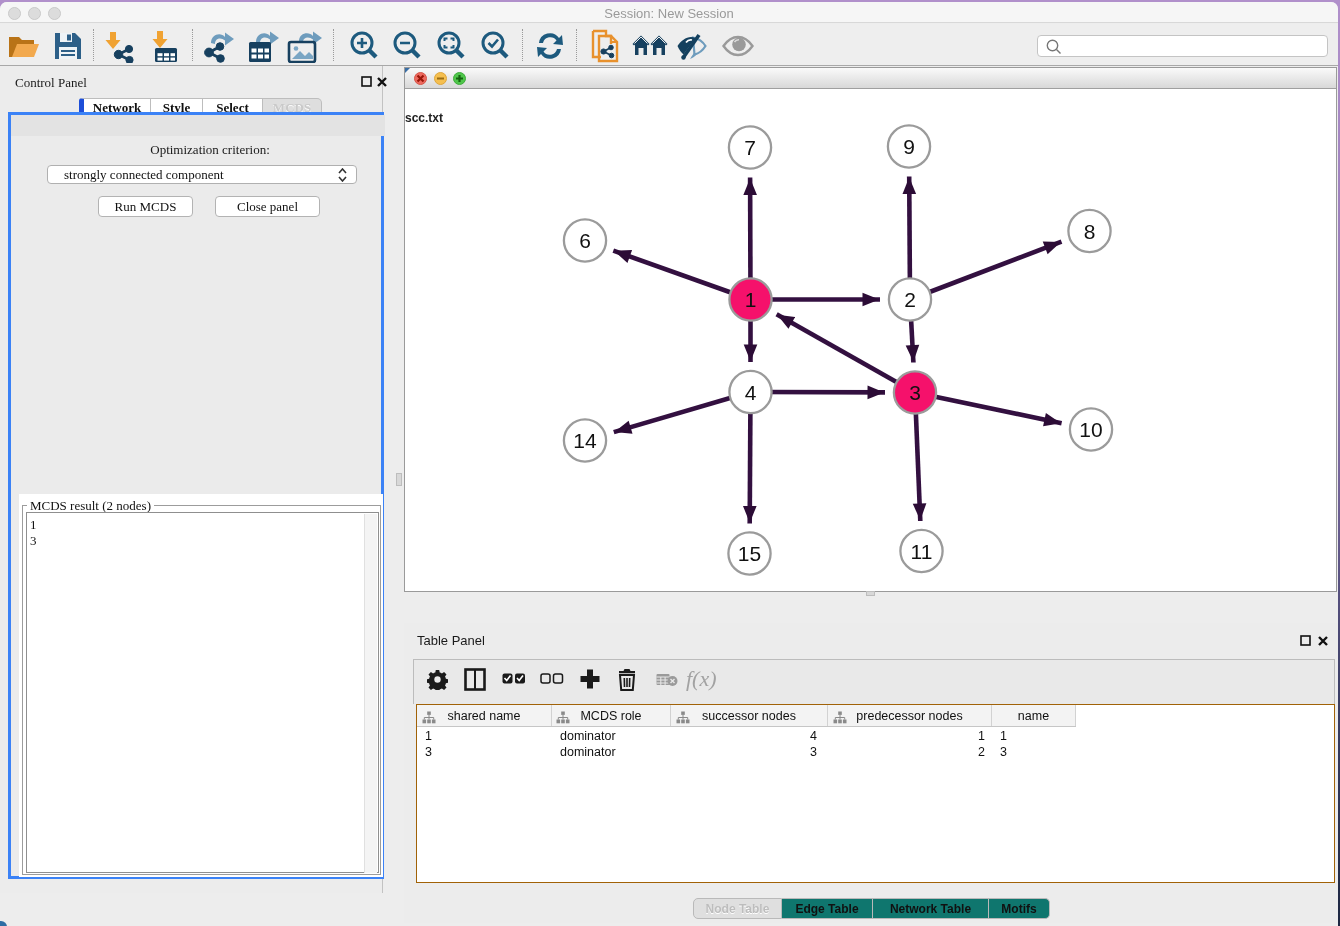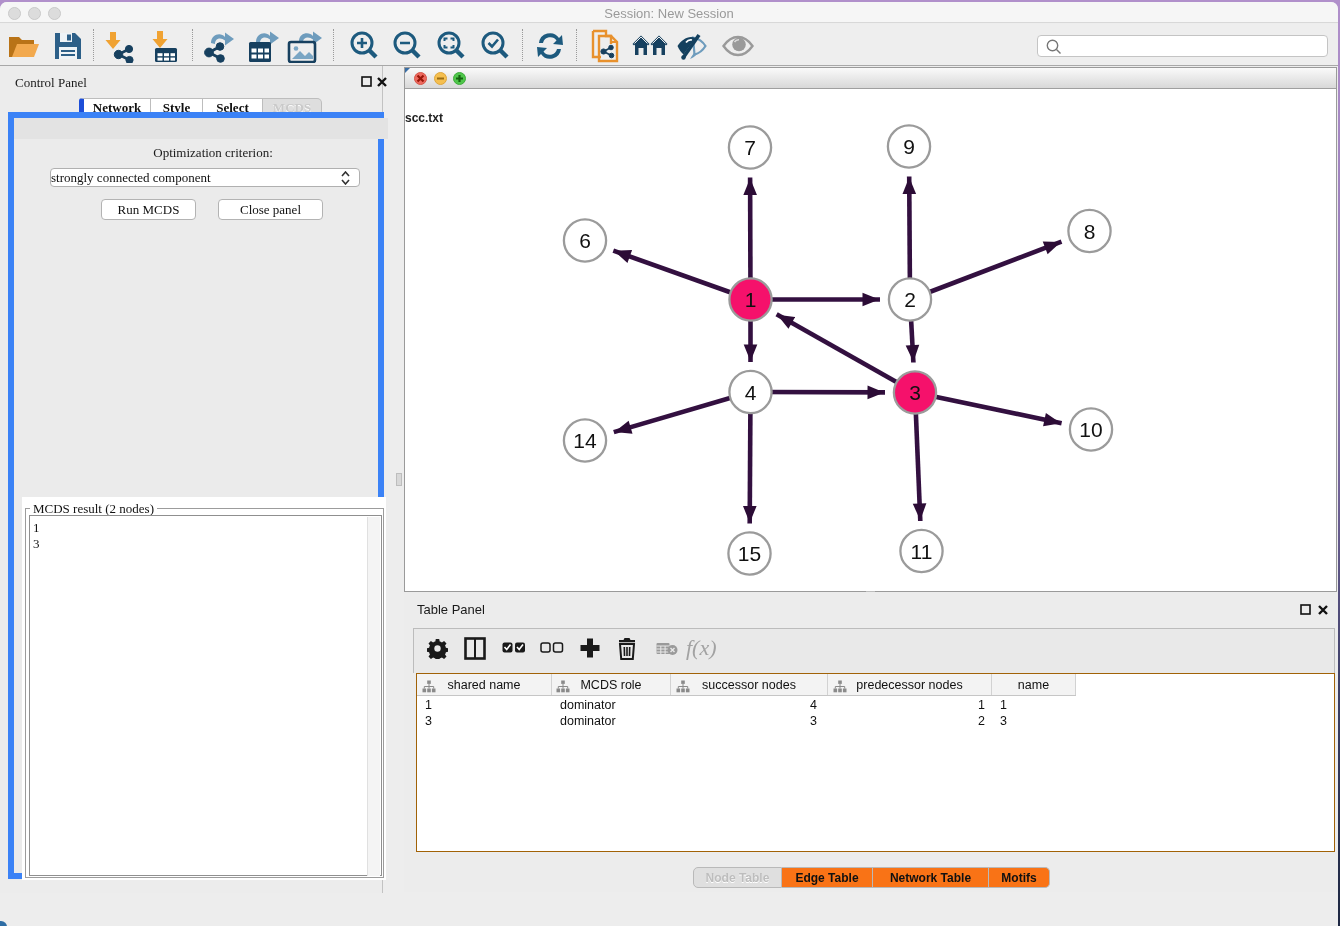--- a/index.html
+++ b/index.html
@@ -28,27 +28,27 @@
   background:#ececec; border-right:1px solid #c2c2c2;font-family:Liberation Serif, serif; }
 #cphead { position:absolute; left:15px; top:9px; font-size:13px; color:#1a1a1a; }
 .winbtn { position:absolute; font-size:12px; color:#111; }
 #tabs { position:absolute; left:79px; top:32px; height:19px; font-size:13px; }
 .tab { float:left; height:19px; line-height:18px; font-weight:bold; background:#fff;
   border:1px solid #bdbdbd; border-left:none; color:#111; text-align:center; }
 .tab:first-child { border-left:5px solid #1d4ed8; border-radius:3px 0 0 3px; }
 .tab.sel { background:#dedede; color:#c9c9c9; text-shadow:0 1px 0 #fff;
   border-radius:0 5px 5px 0; }
 #cpbox { position:absolute; left:8px; top:46px; width:376px; height:767px;
-  background:#ebebeb; border:6px solid #3b82f6; }
+  background:#ebebeb; border:3px solid #3b82f6; }
 #cpbox .strip { position:absolute; left:0; top:0; width:374px; height:21px; background:#e3e3e3; }
 #optlabel { position:absolute; left:12px; top:27px; width:374px; text-align:center;
   font-size:13px; color:#1a1a1a; }
 #combo { position:absolute; left:36px; top:50px; width:310px; height:19px;
   background:#fff; border:1px solid #b0b0b0; border-radius:4px;
-  font-size:13px; line-height:18px; padding-left:0; color:#111; }
+  font-size:13px; line-height:18px; padding-left:16px; color:#111; }
 .btn { position:absolute; top:81px; height:21px; background:#fff;
   border:1px solid #b3b3b3; border-radius:4px; font-size:13px; color:#111;
   text-align:center; line-height:19px; }
 #resultpanel { position:absolute; left:8px; top:379px; width:364px; height:383px; background:#fff; }
 #fieldset { position:absolute; left:3px; top:11px; width:359px; height:370px;
   border:1px solid #9c9c9c; }
 #legend { position:absolute; left:4px; top:-8px; background:#fff; padding:0 3px;
   font-size:13px; color:#111; }
 #mlist { position:absolute; left:3px; top:6px; width:353px; height:361px;
   background:#fff; border:1px solid #8f8f8f; font-size:13px; color:#111; }
@@ -60,34 +60,34 @@
 #nethead { position:absolute; left:0; top:0; width:931px; height:21px;
   background:linear-gradient(#fafafa, #d8d8d8); border-bottom:1px solid #9f9f9f; }
 #nethead .t { position:absolute; width:931px; text-align:left; top:4px;
   font-size:12px; font-weight:bold; color:#222;margin-top:39px; }
 .light { position:absolute; top:4px; width:13px; height:13px; border-radius:50%; }
 #grip1 { position:absolute; left:396px; top:471px; width:6px; height:13px;
   background:#d8d8d8; border:1px solid #bdbdbd; }
 #grip2 { position:absolute; left:866px; top:589px; width:9px; height:5px;
   background:#d8d8d8; border:1px solid #bdbdbd; }
 
-#tpanel { position:absolute; left:404px; top:590px; width:936px; height:300px; background:#ececec; }
+#tpanel { position:absolute; left:404px; top:621px; width:936px; height:300px; background:#ececec; }
 #tphead { position:absolute; left:13px; top:10px; font-size:13px; color:#1a1a1a; }
 #ttoolbar { position:absolute; left:9px; top:36px; width:922px; height:45px;
   background:#e9e9e9; border:1px solid #bcbcbc; border-bottom:none; }
 #ttable { position:absolute; left:12px; top:81px; width:919px; height:179px;
   background:#fff; border:1px solid #a16207; }
 #thead { position:absolute; left:0; top:0; width:659px; height:22px; background:#f3f3f3;
   border-bottom:1px solid #c6c6c6; }
 .hcell { position:absolute; top:0; height:21px; border-right:1px solid #d2d2d2;
   font-size:13px; color:#111; }
 .hcell .txt { position:absolute; width:100%; text-align:center; top:4px; font-size:12.5px; }
 .rowtxt { position:absolute; font-size:12.5px; line-height:15px; color:#111; }
 #tabs2 { position:absolute; left:289px; top:275px; height:21px; font-size:12px; }
-.tab2 { float:left; height:21px; line-height:20px; font-weight:bold; background:#f97316; text-align:center;
+.tab2 { float:left; height:21px; line-height:20px; font-weight:bold; background:#0f766e; text-align:center;
   border:1px solid #b9b9b9; border-left:none; color:#111; }
 .tab2:first-child { border-left:1px solid #b9b9b9; border-radius:5px 0 0 5px;
   background:#dfdfdf; color:#bdbdbd; text-shadow:0 1px 0 #fff; }
 .tab2:last-child { border-radius:0 5px 5px 0; }
 
 #statusbar { position:absolute; left:0; top:891px; width:1338px; height:33px;
   background:#ececec; border-top:1px solid #c9c9c9; }
 #listbtn { position:absolute; left:10px; top:8px; width:28px; height:20px;
   background:#fdfdfd; border:1px solid #a8a8a8; }
 #membtn { position:absolute; left:1257px; top:6px; width:71px; height:23px;

